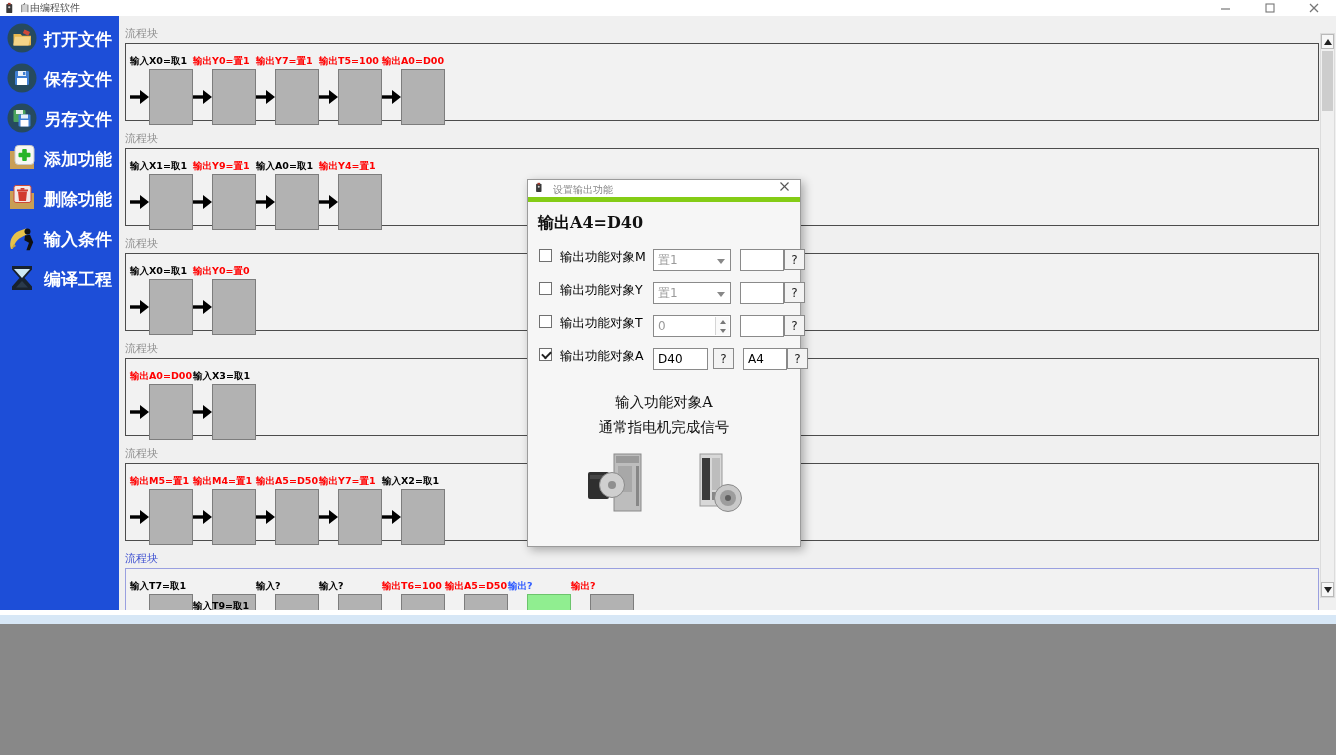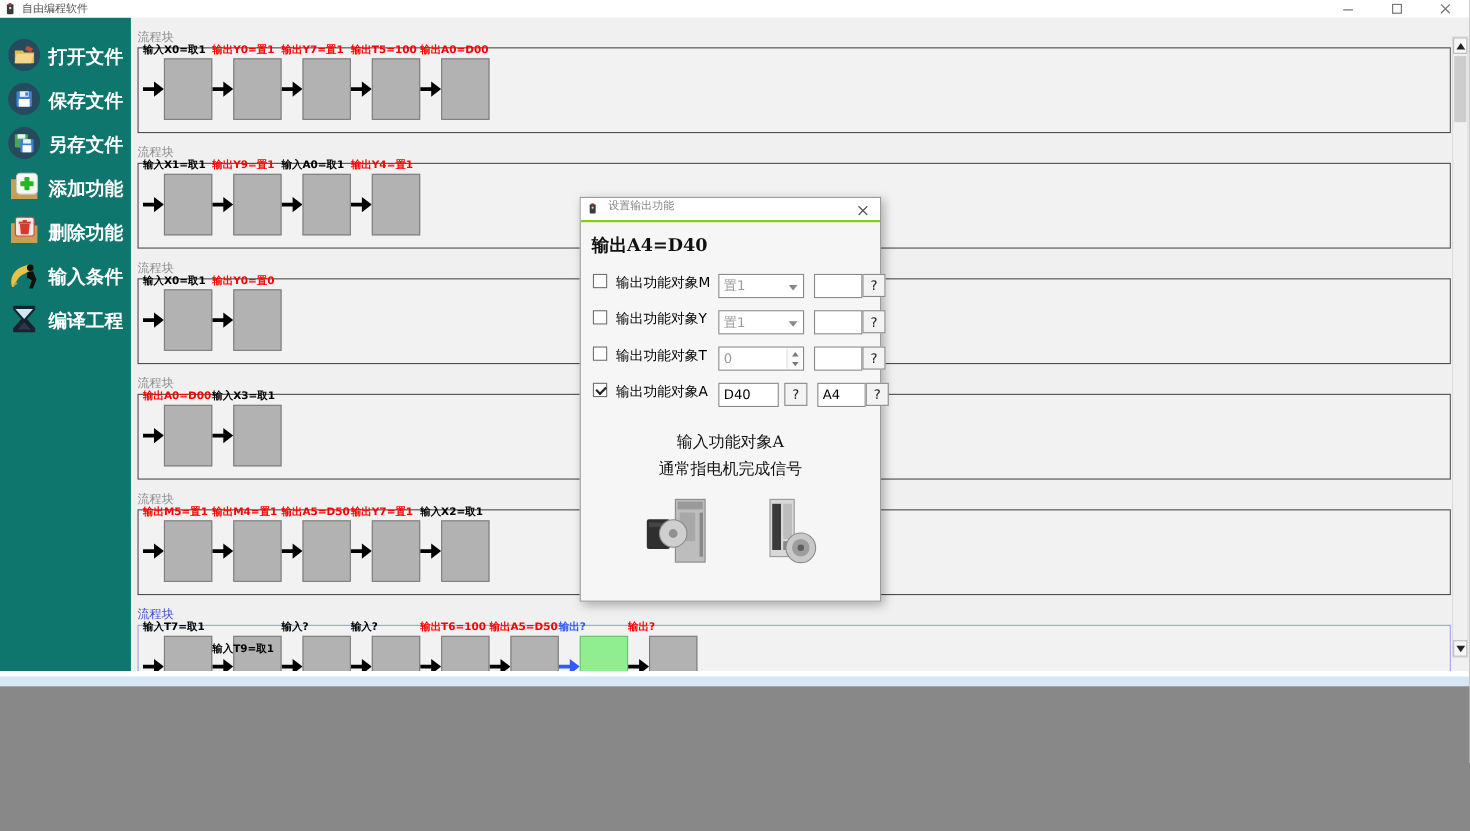--- a/index.html
+++ b/index.html
@@ -11,53 +11,53 @@
   .titlebar{position:absolute;top:0;left:0;right:0;height:16px;background:#fff;display:flex;align-items:center;padding-left:4px}
   .titlebar .app-title{font-size:10px;color:#555;margin-left:5px;flex:1}
   .win-controls{display:flex;height:16px;align-items:center}
   .win-btn{width:44px;height:16px;display:flex;align-items:center;justify-content:center;cursor:pointer}
   .win-btn svg{display:block}
 
   
   .app{position:absolute;top:16px;left:0;right:0;bottom:14px;background:#f0f0f0;overflow:hidden}
 
   
-  .sidebar{position:absolute;left:0;top:0;width:119px;height:100%;background:#0f766e;padding-top:16px}
+  .sidebar{position:absolute;left:0;top:0;width:119px;height:100%;background:#1d4ed8;padding-top:4px}
   .side-btn{display:flex;align-items:center;height:39px;margin-bottom:1px;padding-left:7px;cursor:pointer}
   .side-btn svg{width:30px;height:30px;flex:none}
   .side-btn .lbl{color:#fff;font-weight:bold;font-size:17px;margin-left:7px;white-space:nowrap;
                  font-family:"DejaVu Serif","Liberation Serif",serif}
 
   
   .flow-area{position:absolute;left:119px;top:0;right:17px;bottom:0;overflow:hidden;padding-left:6px}
   .sec-title{font-family:"DejaVu Serif","Liberation Serif",serif;font-size:11px;color:#8f8f8f;
              height:18px;line-height:18px;margin-top:9px}
   .section.selected .sec-title{color:#3f51d1}
   .sec-box{height:78px;border:1px solid #4c4c4c;background:#f2f2f2;display:flex;align-items:flex-start;
-           padding:8px 0 0 4px;position:relative}
+           padding:24px 0 0 4px;position:relative}
   .section.selected .sec-box{border-color:#9aa0e0}
   .unit{position:relative;display:flex;align-items:center;height:58px;flex:none}
   .blabel{position:absolute;top:-13px;left:0;font-size:9.5px;font-weight:bold;white-space:nowrap;z-index:2}
   .arrow{width:19px;height:20px;display:block;flex:none}
   .block{width:44px;height:56px;background:#b2b2b2;border:1px solid #7d7d7d;flex:none;cursor:pointer}
   .block.green{background:#90ee90;border-color:#6cc46c}
 
   
   .scrollbar{position:absolute;top:17px;right:1px;bottom:12px;width:15px;background:#f0f0f0;border:1px solid #dcdcdc}
   .sb-btn{position:absolute;left:0;right:0;height:15px;background:#f7f7f7;border:1px solid #b9b9b9;
           display:flex;align-items:center;justify-content:center;cursor:pointer}
   .sb-up{top:0}.sb-down{bottom:0}
   .tri-up{width:0;height:0;border-left:4px solid transparent;border-right:4px solid transparent;border-bottom:6px solid #222}
   .tri-down{width:0;height:0;border-left:4px solid transparent;border-right:4px solid transparent;border-top:6px solid #222}
   .sb-thumb{position:absolute;left:1px;right:1px;top:17px;height:60px;background:#cdcdcd;cursor:grab}
 
   
   .dialog{position:absolute;left:527px;top:163px;width:274px;height:368px;background:#f6f6f6;
           border:1px solid #9b9b9b;box-shadow:3px 3px 9px rgba(0,0,0,.3);z-index:10}
-  .dlg-title{height:22px;background:#fff;display:flex;align-items:flex-start;padding:0 0 0 6px;border-bottom:2px solid #84cc16}
+  .dlg-title{height:22px;background:#fff;display:flex;align-items:flex-end;padding:0 0 0 6px;border-bottom:5px solid #84cc16}
   .dlg-title .txt{font-size:10px;color:#888;margin-left:5px;flex:1}
   .dlg-close{width:32px;height:22px;display:flex;align-items:center;justify-content:center;cursor:pointer}
   .dlg-heading{font-family:"DejaVu Serif","Liberation Serif",serif;font-weight:bold;font-size:16px;
                margin:11px 0 0 10px;color:#111}
   .rows{margin-top:15px}
   .drow{display:flex;height:26px;margin:0 10px 7px 11px}
   .cb{width:13px;height:13px;border:1px solid #707070;background:#fff;flex:none;position:relative;margin-right:8px;cursor:pointer}
   .cb.checked:after{content:"";position:absolute;left:2px;top:2px;width:7px;height:4px;
                     border-left:2px solid #222;border-bottom:2px solid #222;transform:rotate(-45deg)}
   .rlabel{font-size:12.5px;color:#000;width:93px;flex:none;white-space:nowrap}

